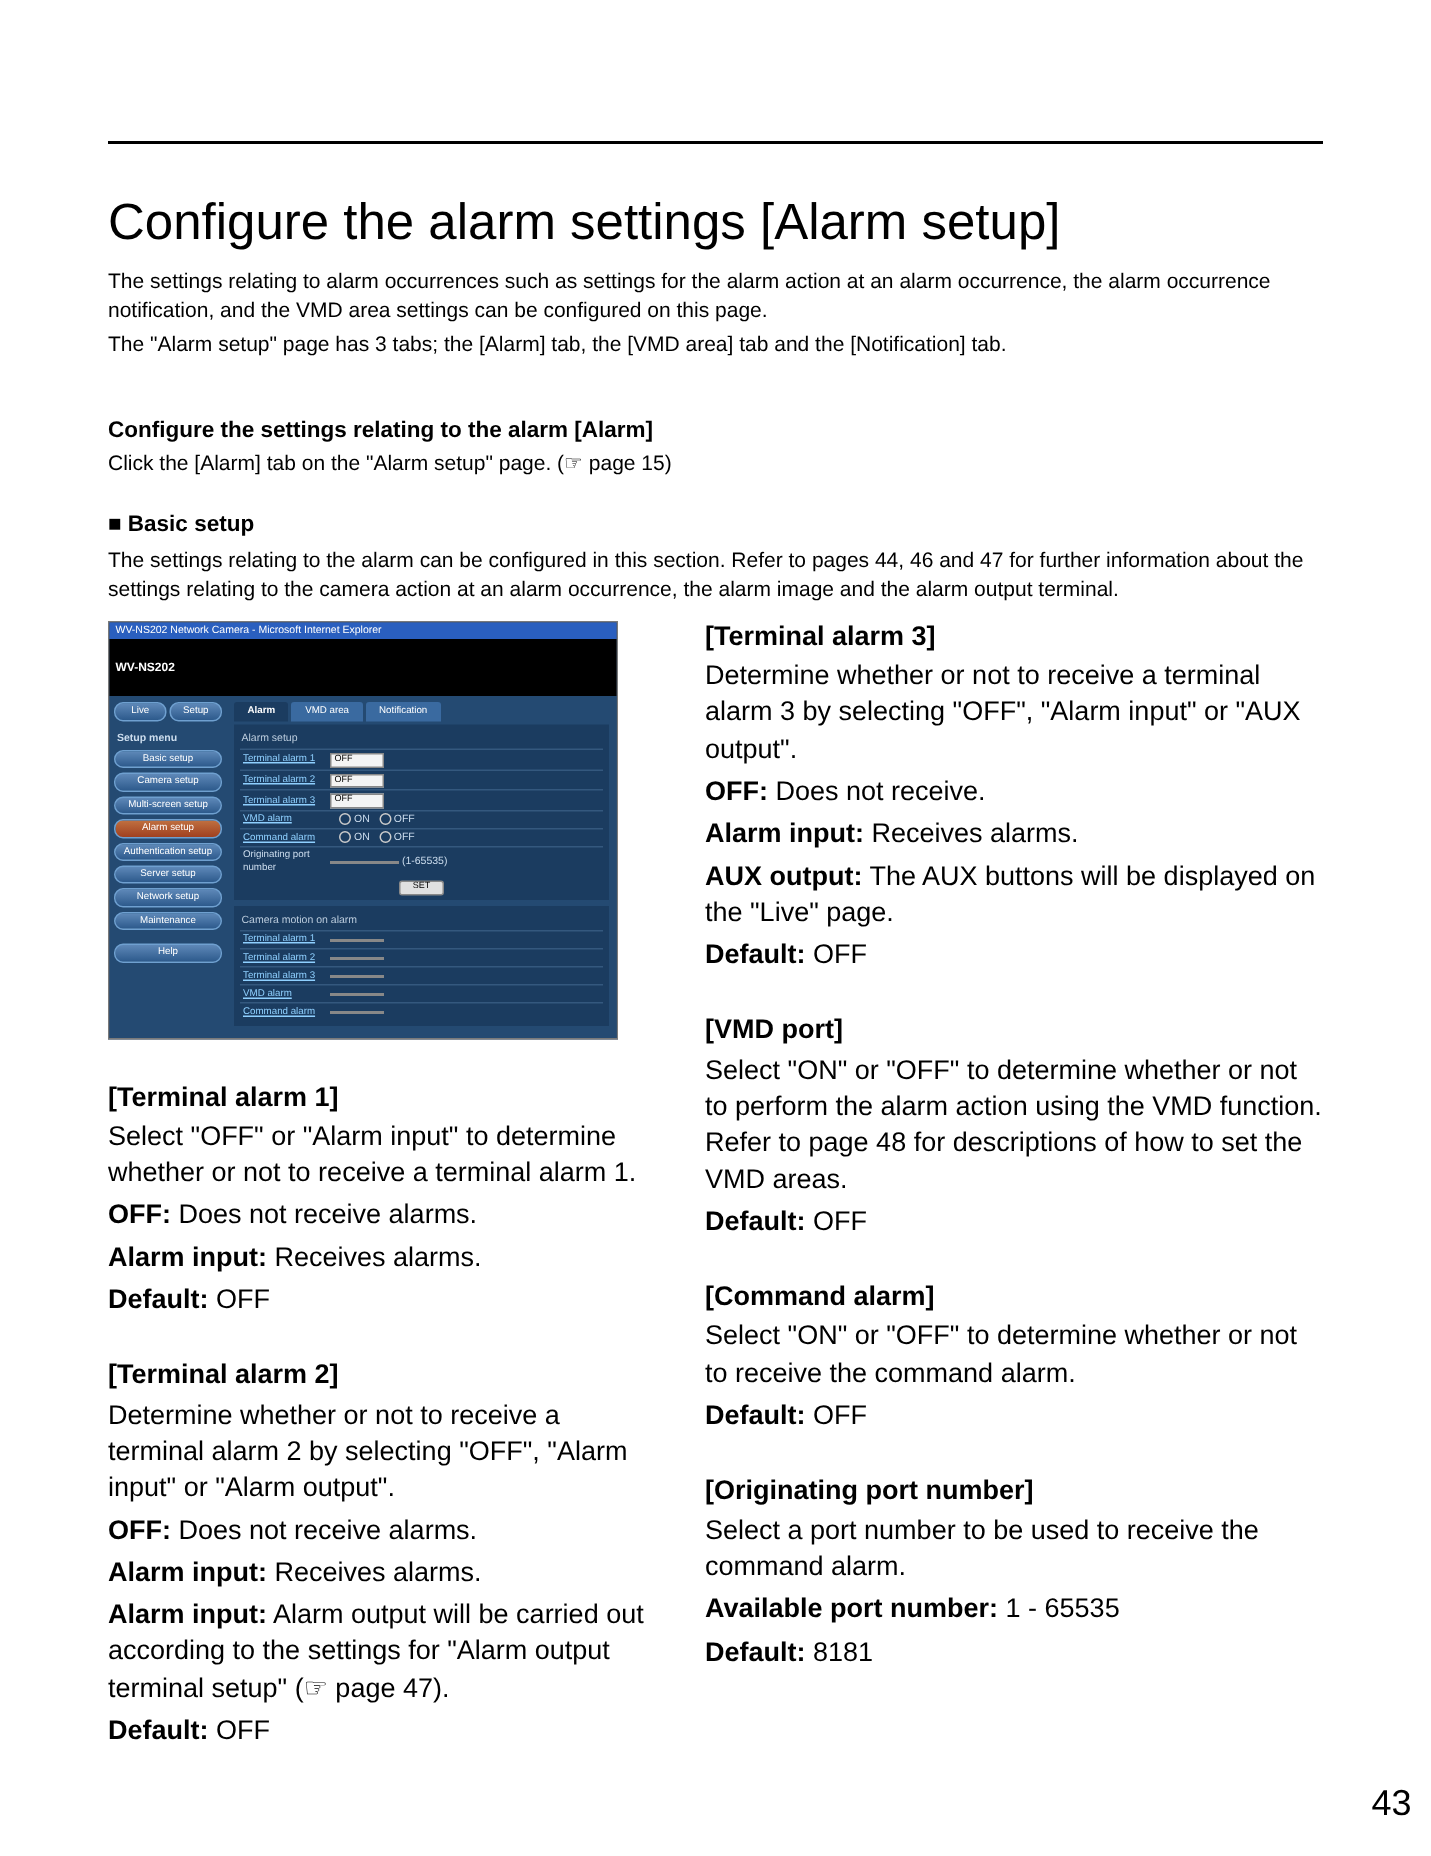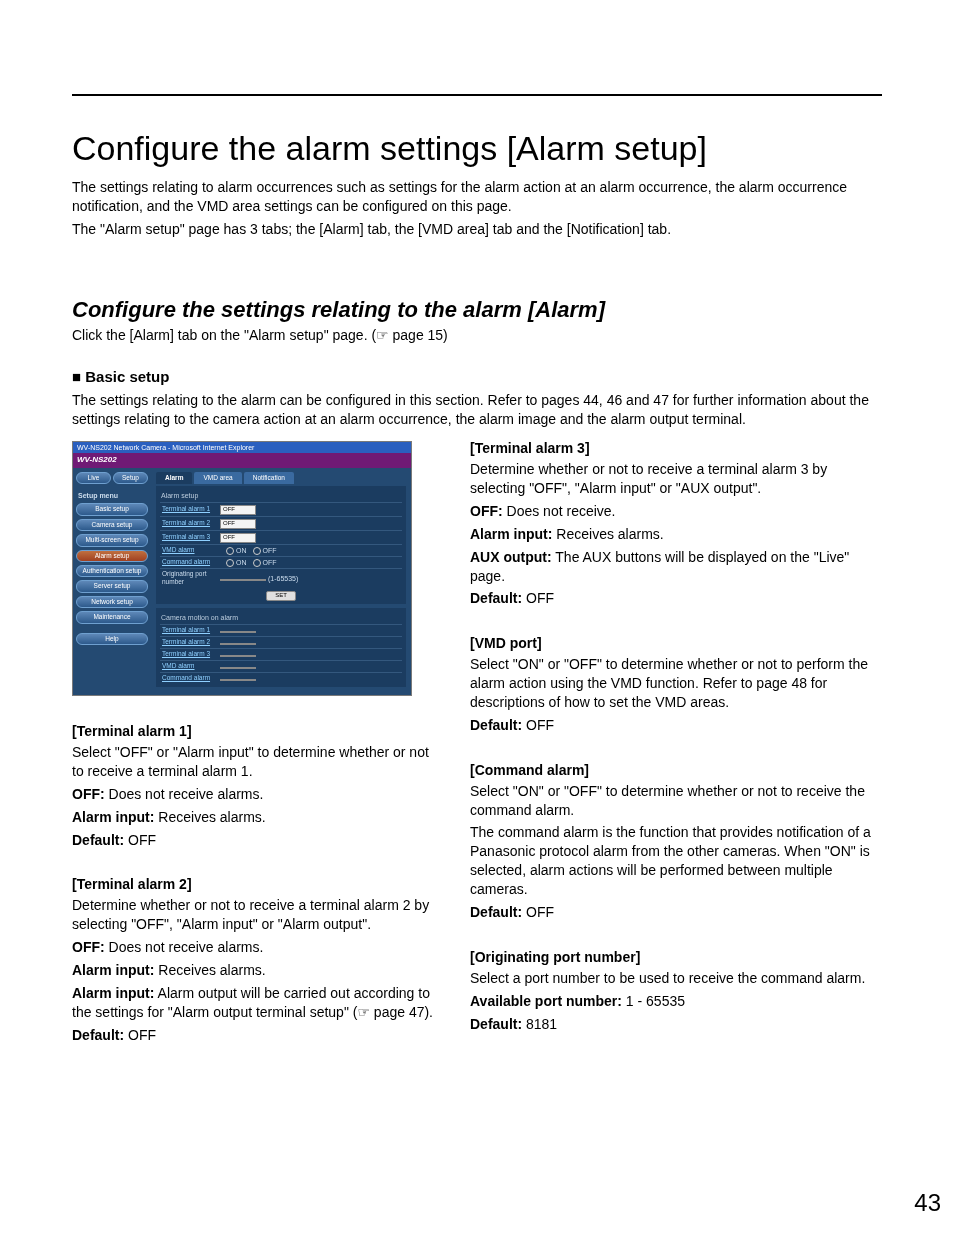--- a/index.html
+++ b/index.html
@@ -7,37 +7,37 @@
     font-size: 14px;
     color: #000;
     margin: 0;
     padding: 0 72px 40px 72px;
     width: 954px;
     box-sizing: border-box;
     line-height: 1.35;
   }
   hr.topbar { border: none; border-top: 2px solid #000; margin: 94px 0 30px 0; }
   h1 { font-size: 34px; font-weight: normal; margin: 0 0 6px 0; }
-  h2 { font-size: 22px; font-weight: bold; margin: 56px 0 2px 0; font-style: italic; }
+  h2 { font-size: 15px; font-weight: bold; margin: 38px 0 2px 0; }
   h3.square { font-size: 15px; font-weight: bold; margin: 22px 0 4px 0; }
   p { margin: 2px 0 4px 0; }
   .columns { display: flex; gap: 28px; margin-top: 10px; }
   .col-left { width: 370px; flex: 0 0 370px; }
   .col-right { flex: 1; }
-  .sect { margin-top: 26px; font-size: 14px; }
+  .sect { margin-top: 26px; font-size: 18px; }
   .sect-title { font-weight: bold; margin-bottom: 2px; }
   .kb { font-weight: bold; }
   .pagenum { position: fixed; bottom: 18px; right: 13px; font-size: 24px; }
   
   .shot {
     width: 338px; background: #1e3a5f; border: 1px solid #7a7a7a;
     font-size: 7px; color: #cde; margin-top: 2px; line-height: 1.3;
   }
   .shot .titlebar { background: #2a5fbf; color: #fff; padding: 1px 4px; font-size: 7px; }
-  .shot .model { background: #701a75; color: #fff; padding: 2px 4px; font-weight: bold; font-size: 8px; font-style: italic; }
+  .shot .model { background: #000000; color: #fff; padding: 14px 4px; font-weight: bold; font-size: 8px; }
   .shot .body { display: flex; background: #244a72; }
   .shot .side { width: 72px; padding: 4px 3px; }
   .shot .side .nav-btn {
     background: linear-gradient(#5e88b8,#2d5a8c); color:#fff; border:1px solid #6fa0d0;
     border-radius:6px; font-size:6.5px; text-align:center; padding:1px 0; margin-bottom:3px;
   }
   .shot .side .label { color:#cde; font-size:7px; margin:4px 0 3px 2px; font-weight:bold;}
   .shot .side .active { background: linear-gradient(#c07040,#a04020); }
   .shot .side .top-btns { display:flex; gap:2px; }
   .shot .side .top-btns .nav-btn { flex:1; }
@@ -185,21 +185,20 @@
 
     <div class="sect">
       <div class="sect-title">[VMD port]</div>
       <p>Select "ON" or "OFF" to determine whether or not to perform the alarm action using the VMD function. Refer to page 48 for descriptions of how to set the VMD areas.</p>
       <p><span class="kb">Default:</span><span> OFF</span></p>
     </div>
 
     <div class="sect">
       <div class="sect-title">[Command alarm]</div>
       <p>Select "ON" or "OFF" to determine whether or not to receive the command alarm.</p>
-      <p>The command alarm is the function that provides notification of a Panasonic protocol alarm from the other cameras. When "ON" is selected, alarm actions will be performed between multiple cameras.</p>
       <p><span class="kb">Default:</span><span> OFF</span></p>
     </div>
 
     <div class="sect">
       <div class="sect-title">[Originating port number]</div>
       <p>Select a port number to be used to receive the command alarm.</p>
       <p><span class="kb">Available port number:</span><span> 1 - 65535</span></p>
       <p><span class="kb">Default:</span><span> 8181</span></p>
     </div>
   </div>

